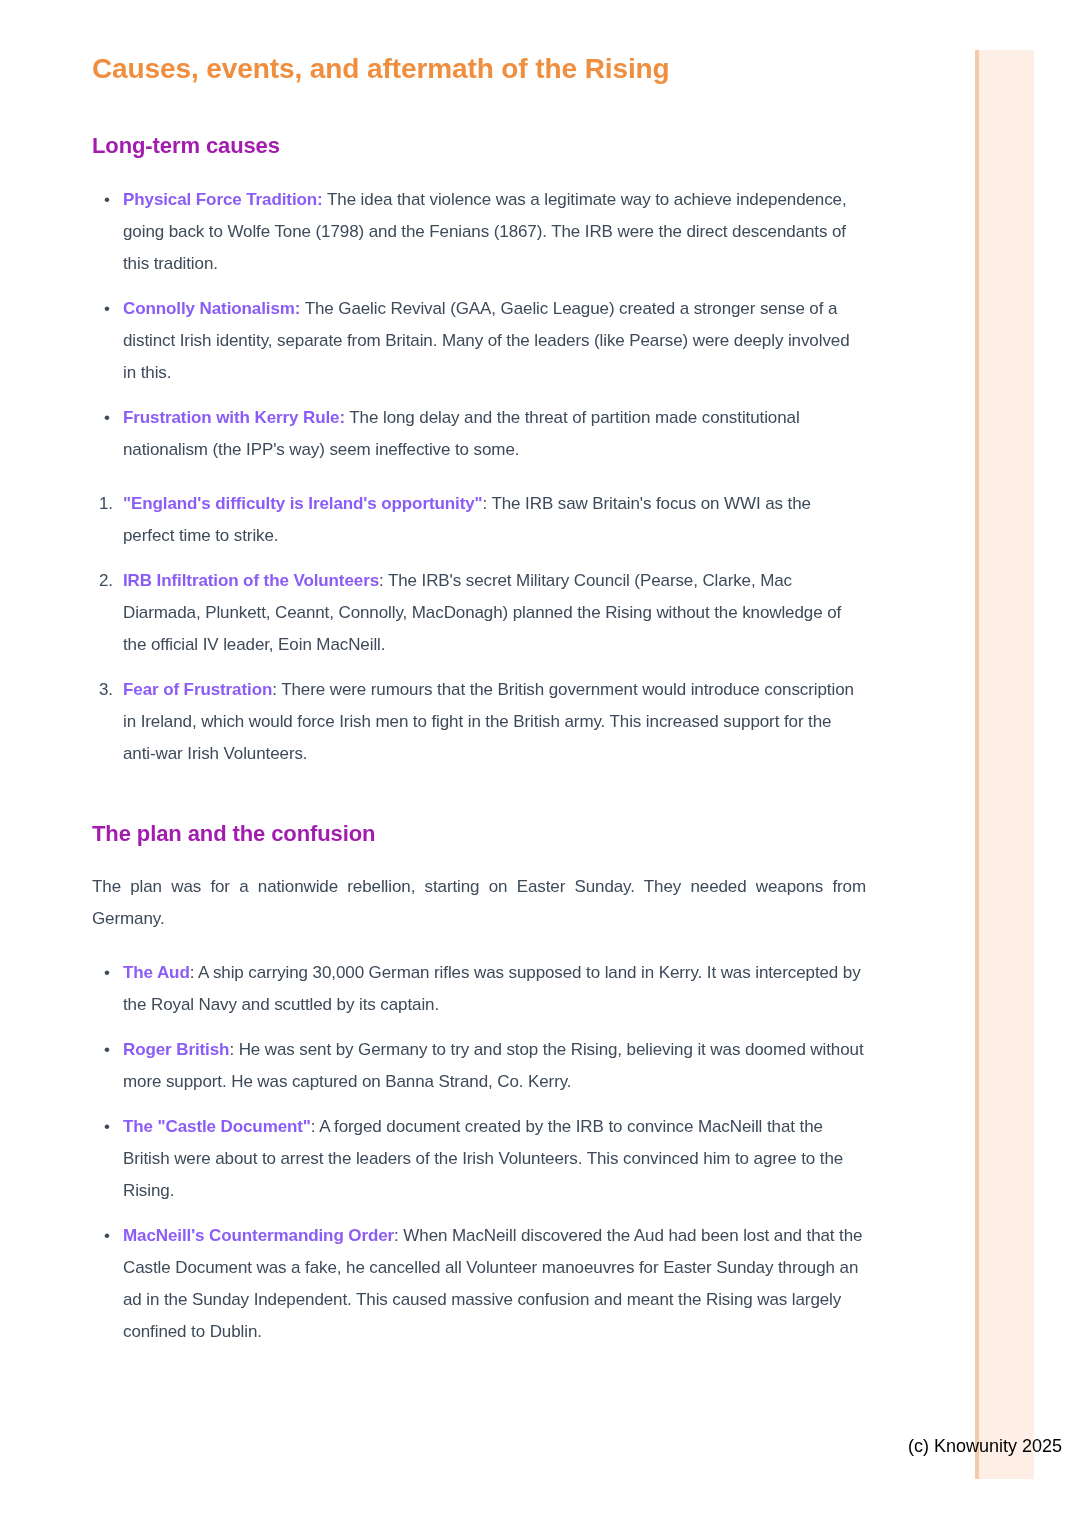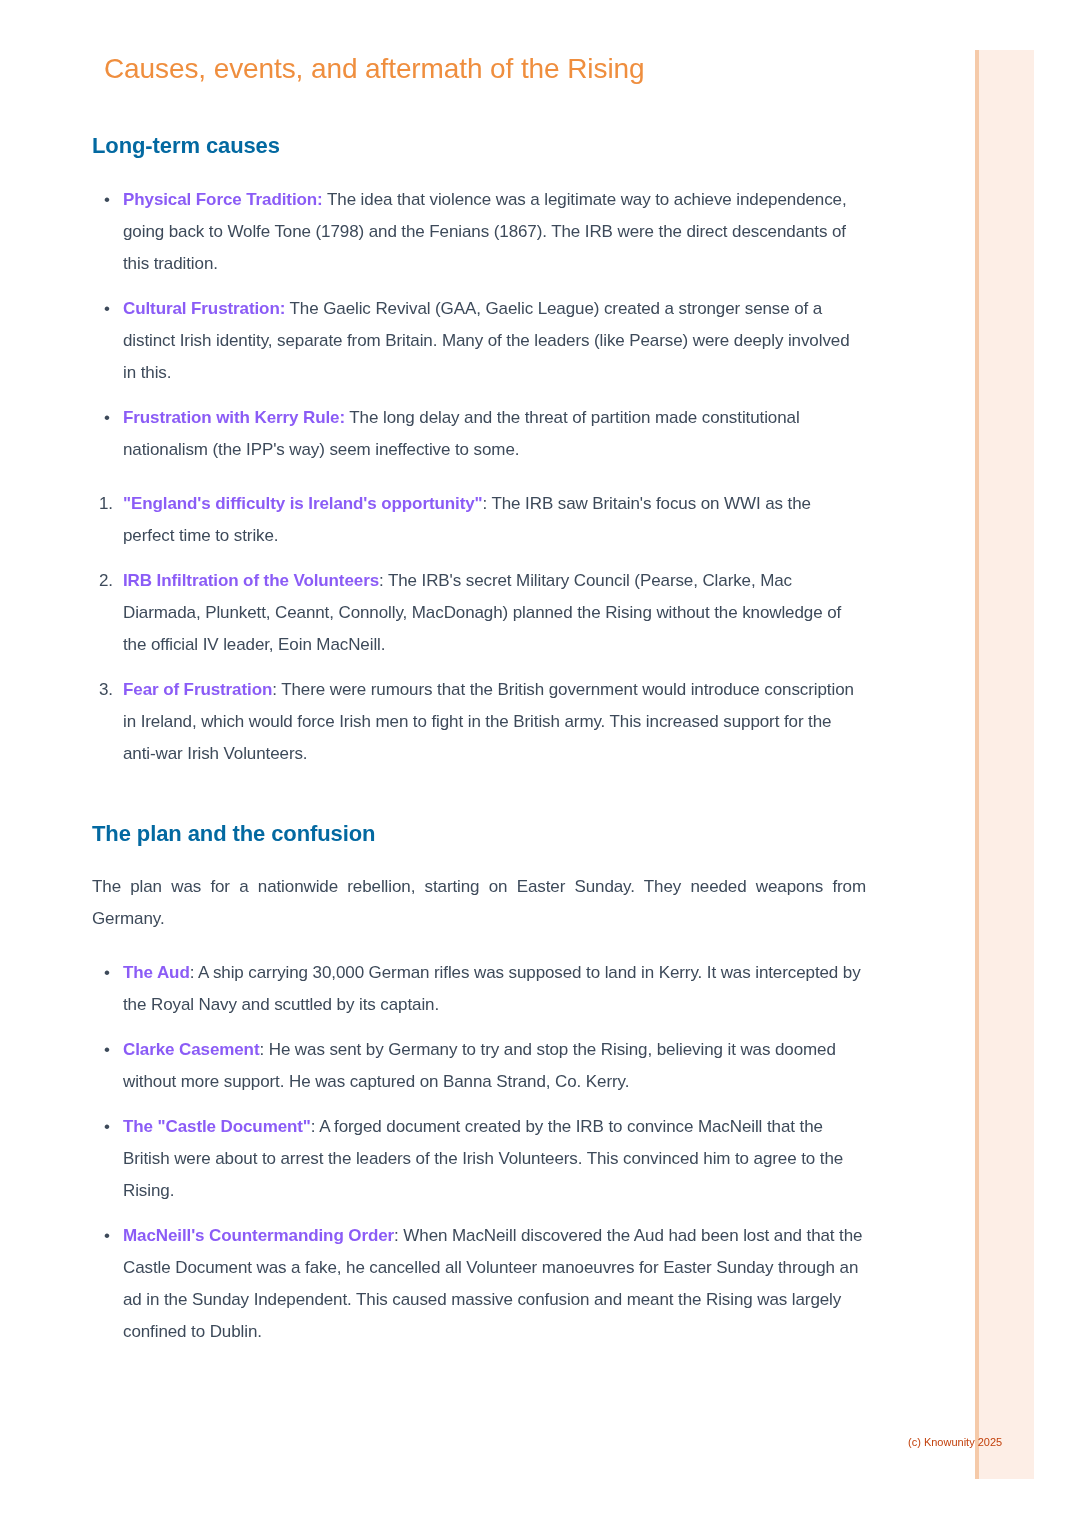--- a/index.html
+++ b/index.html
@@ -32,29 +32,28 @@
     left: 92px;
     top: 52px;
     width: 774px;
     color: #3D4A5A;
     font-size: 17px;
     letter-spacing: -0.1px;
   }
   h1.title {
     font-size: 28px;
     line-height: 34px;
-    font-weight: 400;
+    font-weight: 700;
     color: #EF8E3E;
-    margin-left: 12px;
   }
   h2.section-heading {
     font-size: 22px;
     line-height: 30px;
     font-weight: 700;
-    color: #0369a1;
+    color: #a21caf;
   }
   .h2-longterm { margin-top: 45px; }
   .h2-shortterm { margin-top: 37px; }
   .h2-plan { margin-top: 49px; }
   ul.blist, ol.nlist {
     list-style: none;
     margin-top: 23px;
   }
   ol.nlist { margin-top: 22px; }
   li.item {
@@ -79,22 +78,22 @@
     margin-top: 22px;
     line-height: 32px;
     text-align: justify;
   }
   ul.plan-list { margin-top: 22px; }
   .em { }
   .footer-note {
     position: absolute;
     left: 908px;
     top: 1436px;
-    font-size: 11px;
-    color: #c2410c;
+    font-size: 18px;
+    color: #000000;
     letter-spacing: 0;
     z-index: 2;
     white-space: nowrap;
   }
 </style>
 </head>
 <body>
 
 <div class="page">
 
@@ -105,21 +104,21 @@
     <h1 class="title">Causes, events, and aftermath of the Rising</h1>
 
     <h2 class="section-heading h2-longterm">Long-term causes</h2>
     <ul class="blist">
       <li class="item">
         <span class="marker">•</span>
         <span class="lead">Physical Force Tradition:</span><span> The idea that violence was a legitimate way to achieve independence, going back to Wolfe Tone (1798) and the Fenians (1867). The IRB were the direct descendants of this tradition.</span>
       </li>
       <li class="item">
         <span class="marker">•</span>
-        <span class="lead">Cultural Frustration:</span><span> The Gaelic Revival (GAA, Gaelic League) created a stronger sense of a distinct Irish identity, separate from Britain. Many of the leaders (like Pearse) were deeply involved in this.</span>
+        <span class="lead">Connolly Nationalism:</span><span> The Gaelic Revival (GAA, Gaelic League) created a stronger sense of a distinct Irish identity, separate from Britain. Many of the leaders (like Pearse) were deeply involved in this.</span>
       </li>
       <li class="item">
         <span class="marker">•</span>
         <span class="lead">Frustration with Kerry Rule:</span><span> The long delay and the threat of partition made constitutional nationalism (the IPP's way) seem ineffective to some.</span>
       </li>
     </ul>
 
     <ol class="nlist">
       <li class="item">
         <span class="marker">1.</span>
@@ -137,21 +136,21 @@
 
     <h2 class="section-heading h2-plan">The plan and the confusion</h2>
     <p class="intro">The plan was for a nationwide rebellion, starting on Easter Sunday. They needed weapons from Germany.</p>
     <ul class="blist plan-list">
       <li class="item">
         <span class="marker">•</span>
         <span class="lead">The Aud</span><span>: A ship carrying 30,000 German rifles was supposed to land in Kerry. It was intercepted by the Royal Navy and scuttled by its captain.</span>
       </li>
       <li class="item">
         <span class="marker">•</span>
-        <span class="lead">Clarke Casement</span><span>: He was sent by Germany to try and stop the Rising, believing it was doomed without more support. He was captured on Banna Strand, Co. Kerry.</span>
+        <span class="lead">Roger British</span><span>: He was sent by Germany to try and stop the Rising, believing it was doomed without more support. He was captured on Banna Strand, Co. Kerry.</span>
       </li>
       <li class="item">
         <span class="marker">•</span>
         <span class="lead">The "Castle Document"</span><span>: A forged document created by the IRB to convince MacNeill that the British were about to arrest the leaders of the Irish Volunteers. This convinced him to agree to the Rising.</span>
       </li>
       <li class="item">
         <span class="marker">•</span>
         <span class="lead">MacNeill's Countermanding Order</span><span>: When MacNeill discovered the Aud had been lost and that the Castle Document was a fake, he cancelled all Volunteer manoeuvres for Easter Sunday through an ad in the </span><span class="em">Sunday Independent</span><span>. This caused massive confusion and meant the Rising was largely confined to Dublin.</span>
       </li>
     </ul>

